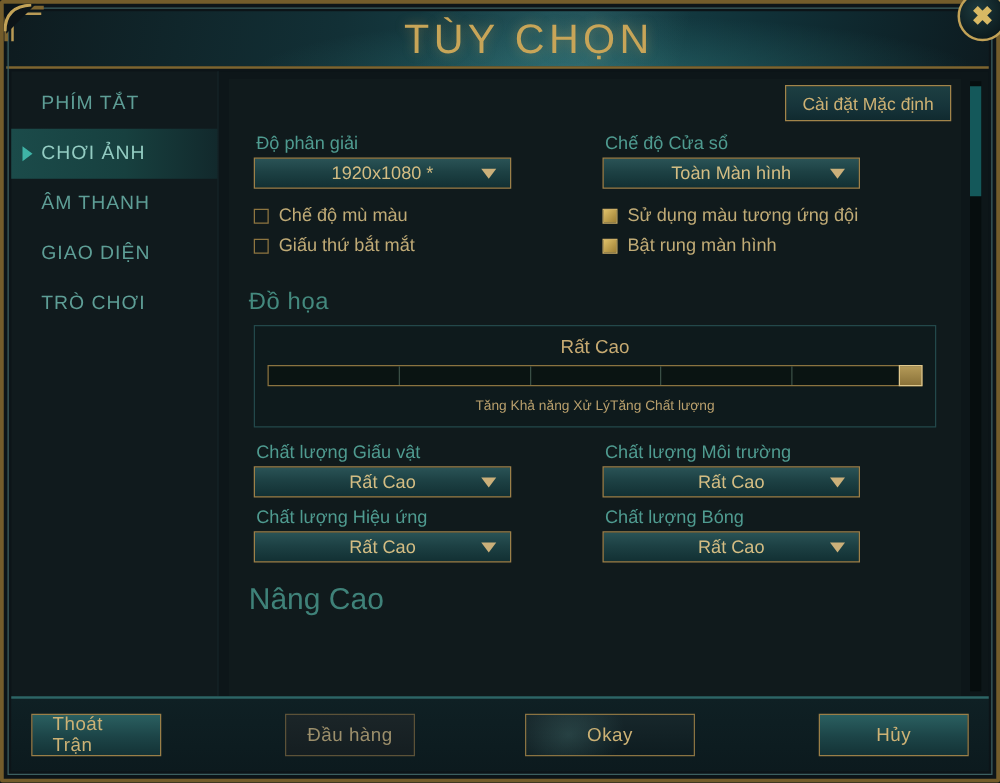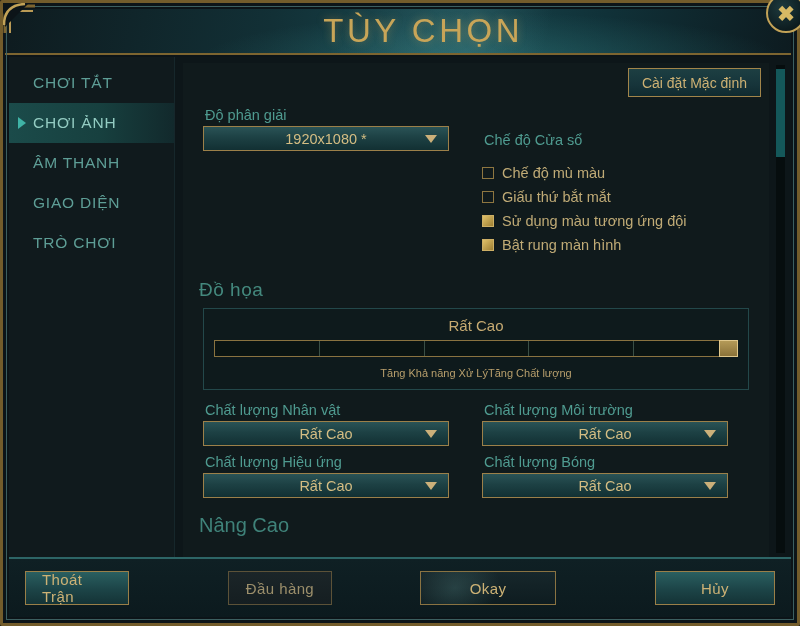--- a/index.html
+++ b/index.html
@@ -136,21 +136,21 @@
   }
   .col { width: 50%; padding-right: 14px; }
 
   .field-label {
     color: #4f9b90; font-size: 14.5px;
     margin: 0 0 3px 8px;
   }
 
   .dropdown {
     position: relative;
-    height: 25px; width: 246px; margin-left: 6px;
+    height: 25px; width: 206px; margin-left: 6px;
     background: linear-gradient(180deg, #2a5356 0%, #1d4144 45%, #123033 100%);
     border: 1px solid #9c8049;
     display: flex; align-items: center; justify-content: center;
     color: #d4bd83; font-size: 14.5px;
   }
   .dropdown .caret {
     position: absolute; right: 11px; top: 50%; transform: translateY(-50%);
     width: 0; height: 0;
     border-left: 6px solid transparent;
     border-right: 6px solid transparent;
@@ -205,21 +205,21 @@
     display: flex; justify-content: center;
     margin-top: 10px;
     color: #b89f6c; font-size: 11px;
   }
 
   .quality-grid { margin-top: 12px; }
   .quality-row { display: flex; margin-bottom: 8px; }
   .quality-cell { width: 50%; padding-right: 14px; }
 
   .bottom-section-title {
-    color: #3f8279; font-size: 20px;
+    color: #3f8279; font-size: 24px;
     margin: 16px 0 0 16px;
   }
 
   
   .scrollbar-track {
     position: absolute; right: 6px; top: 8px; bottom: 4px;
     width: 9px;
     background: #060d0e;
   }
   .scrollbar-thumb {
@@ -285,21 +285,21 @@
   </svg>
 
   <div class="close-button">
     <span>✖</span>
   </div>
 
   <div class="body-area">
 
     <div class="sidebar">
       <div class="nav-item">
-        <span>CHƠI TẮT</span>
+        <span>PHÍM TẮT</span>
       </div>
       <div class="nav-item active">
         <span class="nav-arrow"></span>
         <span>CHƠI ẢNH</span>
       </div>
       <div class="nav-item">
         <span>ÂM THANH</span>
       </div>
       <div class="nav-item">
         <span>GIAO DIỆN</span>
@@ -323,24 +323,28 @@
           <div class="two-col">
             <div class="col">
               <div class="field-label">Độ phân giải</div>
               <div class="dropdown">
                 <span>1920x1080 *</span>
                 <span class="caret"></span>
               </div>
             </div>
             <div class="col">
               <div class="field-label">Chế độ Cửa sổ</div>
+              <div class="dropdown">
+                <span>Toàn Màn hình</span>
+                <span class="caret"></span>
+              </div>
             </div>
           </div>
 
-          <div class="two-col" style="margin-top:10px;flex-direction:column;">
+          <div class="two-col" style="margin-top:10px;">
             <div class="col">
               <div class="checkbox-row">
                 <span class="cbox"></span>
                 <span>Chế độ mù màu</span>
               </div>
               <div class="checkbox-row">
                 <span class="cbox"></span>
                 <span>Giấu thứ bắt mắt</span>
               </div>
             </div>
@@ -371,21 +375,21 @@
             </div>
             <div class="slider-ends">
               <span>Tăng Khả năng Xử Lý</span>
               <span>Tăng Chất lượng</span>
             </div>
           </div>
 
           <div class="quality-grid">
             <div class="quality-row">
               <div class="quality-cell">
-                <div class="field-label">Chất lượng Nhân vật</div>
+                <div class="field-label">Chất lượng Giấu vật</div>
                 <div class="dropdown">
                   <span>Rất Cao</span>
                   <span class="caret"></span>
                 </div>
               </div>
               <div class="quality-cell">
                 <div class="field-label">Chất lượng Môi trường</div>
                 <div class="dropdown">
                   <span>Rất Cao</span>
                   <span class="caret"></span>

